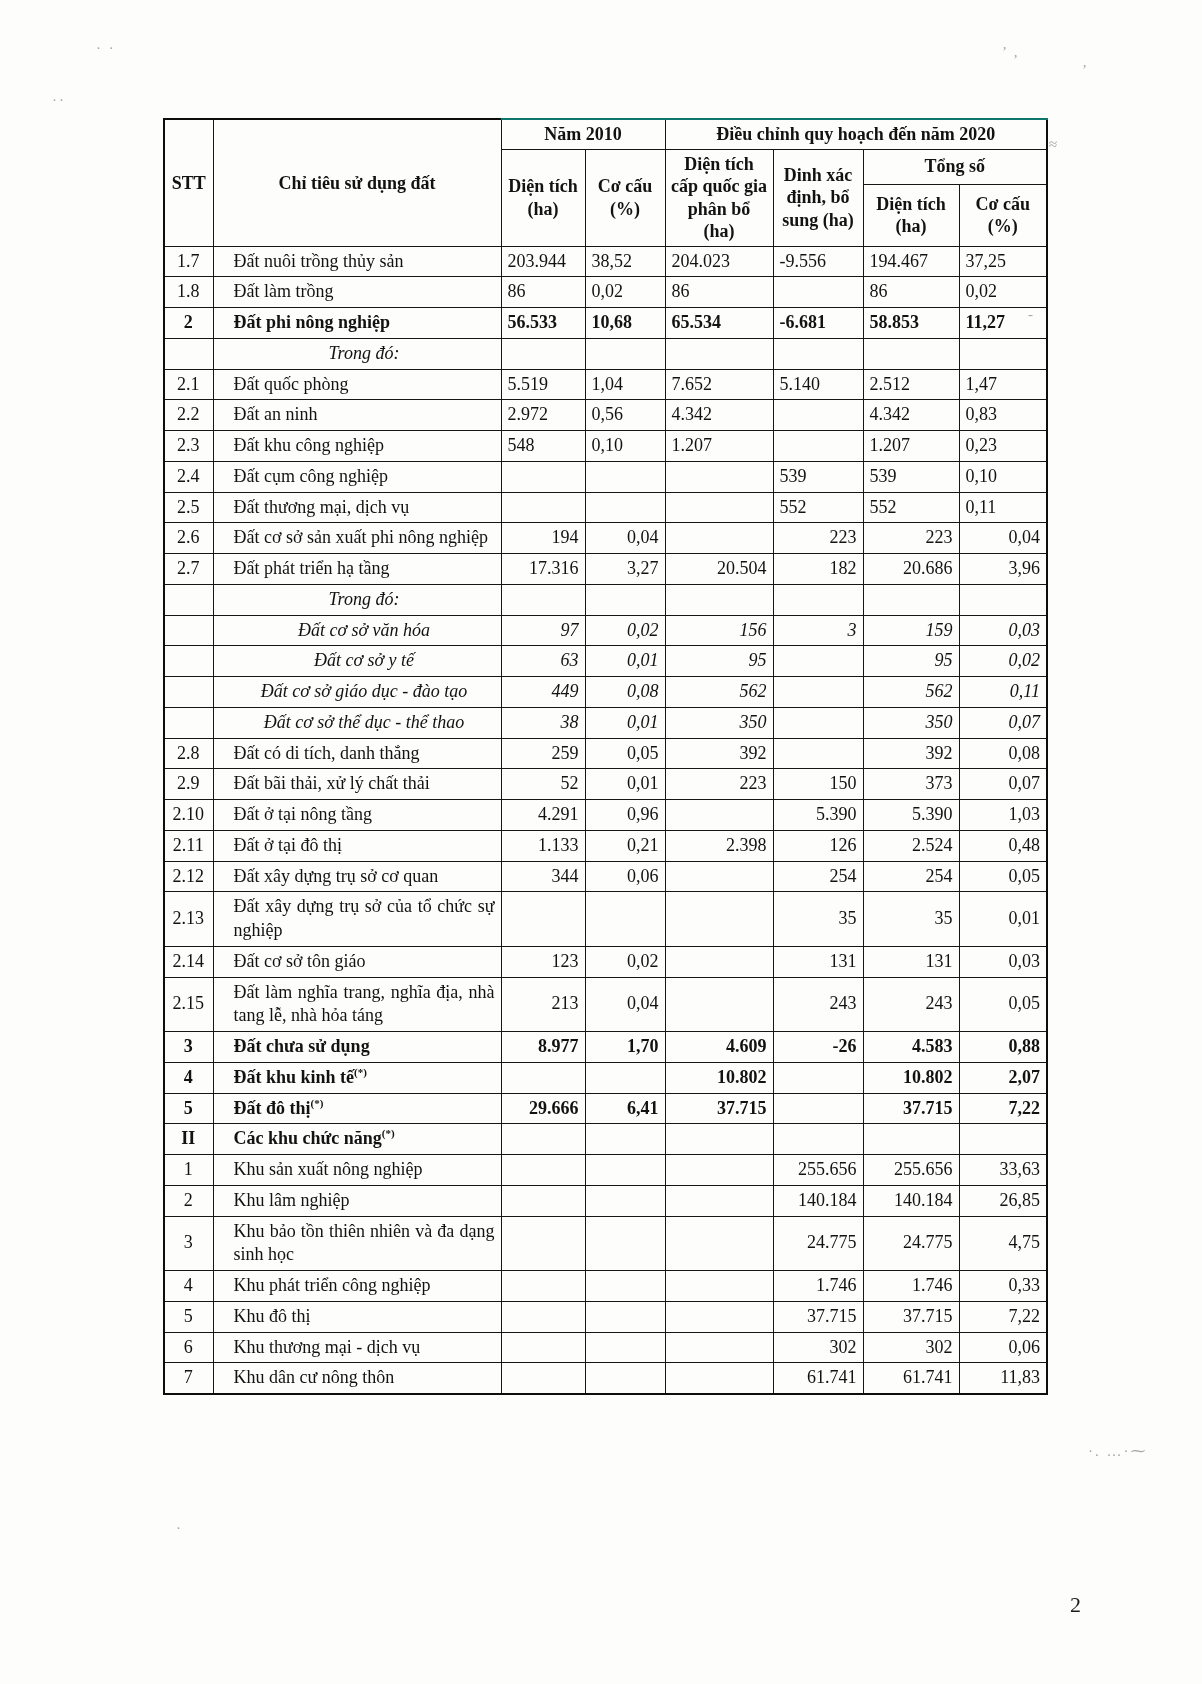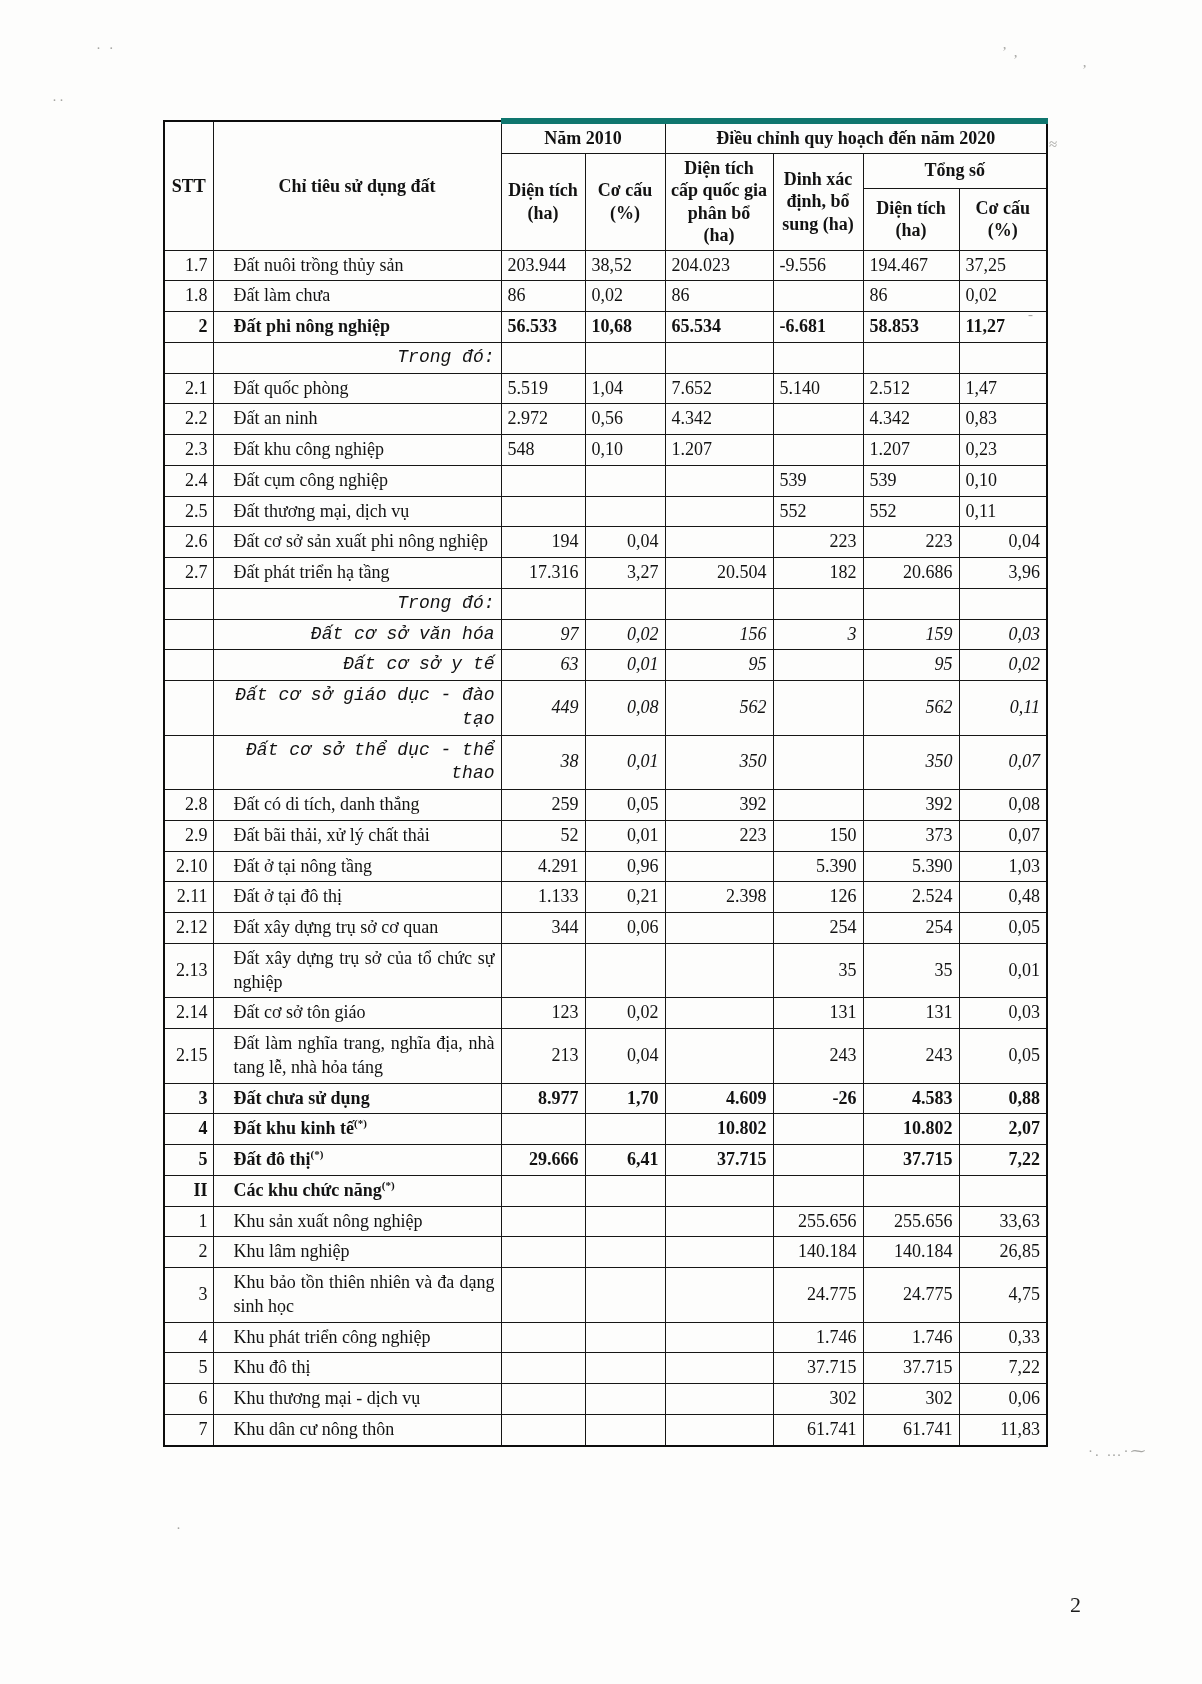--- a/index.html
+++ b/index.html
@@ -13,30 +13,30 @@
     position:absolute;left:163px;top:118px;width:883px;
     border-collapse:collapse;table-layout:fixed;
     font-size:18px;line-height:1.32;
   }
   .doc-table td,.doc-table th{
     border:1px solid #161616;vertical-align:middle;
     padding:3px 5px;overflow:hidden;
   }
   .doc-table{border:2px solid #0d0d0d;}
   thead th{font-weight:700;text-align:center;padding:2px 3px;line-height:1.25;}
-  thead .h-top{border-top:6px solid #0f766e;}
-  td.stt{text-align:right;padding-left:4px;}
+  thead .h-top{border-top:2px solid #0f766e;}
+  td.stt{text-align:center;padding-left:4px;}
   td.label{text-align:justify;padding-left:20px;padding-right:6px;}
   td.num{padding-left:6px;padding-right:6px;white-space:nowrap;}
   tr.a-left td.num{text-align:left;}
   tr.a-right td.num{text-align:right;}
   tr.r-bold{font-weight:700;}
   tr.r-bold td.label{text-align:left;margin-left:48px;}
   tr.r-italic{font-style:italic;}
-  tr.r-italic td.label{text-align:right;font-family:Liberation Mono, monospace;}
+  tr.r-italic td.label{text-align:center;}
   sup{font-size:11px;line-height:0;}
   .page-number{
     position:absolute;left:1070px;top:1592px;font-size:22px;color:#1b1b1b;
   }
   .artifact{
     position:absolute;color:#8a8a86;font-size:15px;opacity:.75;
     letter-spacing:2px;white-space:nowrap;pointer-events:none;
   }
 </style>
 </head>
@@ -80,21 +80,21 @@
           <td class="label">Đất nuôi trồng thủy sản</td>
           <td class="num">203.944</td>
           <td class="num">38,52</td>
           <td class="num">204.023</td>
           <td class="num">-9.556</td>
           <td class="num">194.467</td>
           <td class="num">37,25</td>
         </tr>
         <tr class="r-normal a-left">
           <td class="stt">1.8</td>
-          <td class="label">Đất làm chưa</td>
+          <td class="label">Đất làm trồng</td>
           <td class="num">86</td>
           <td class="num">0,02</td>
           <td class="num">86</td>
           <td class="num"></td>
           <td class="num">86</td>
           <td class="num">0,02</td>
         </tr>
         <tr class="r-bold a-left">
           <td class="stt">2</td>
           <td class="label">Đất phi nông nghiệp</td>

